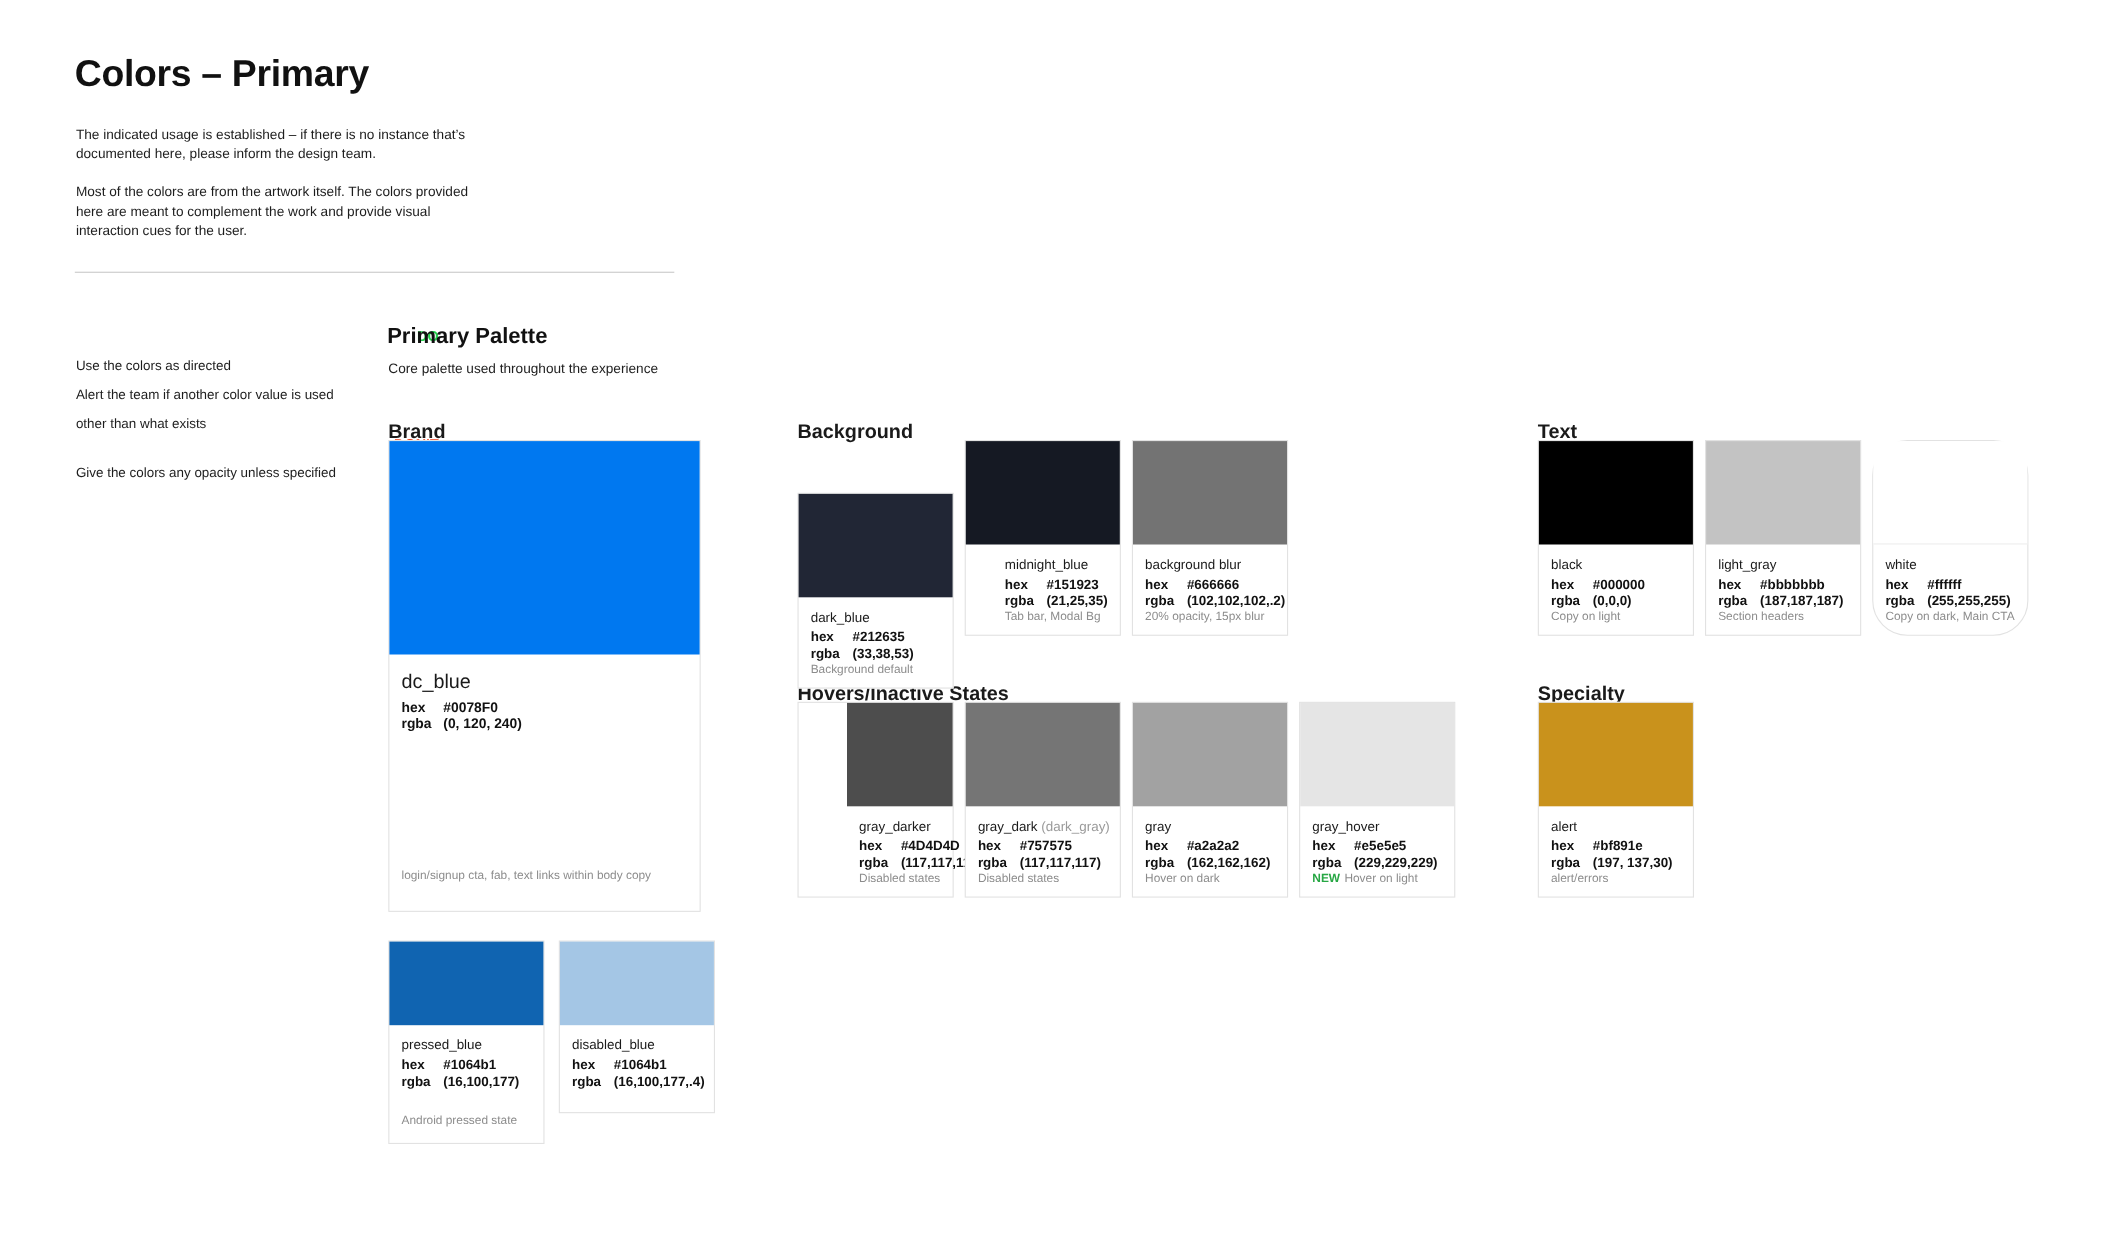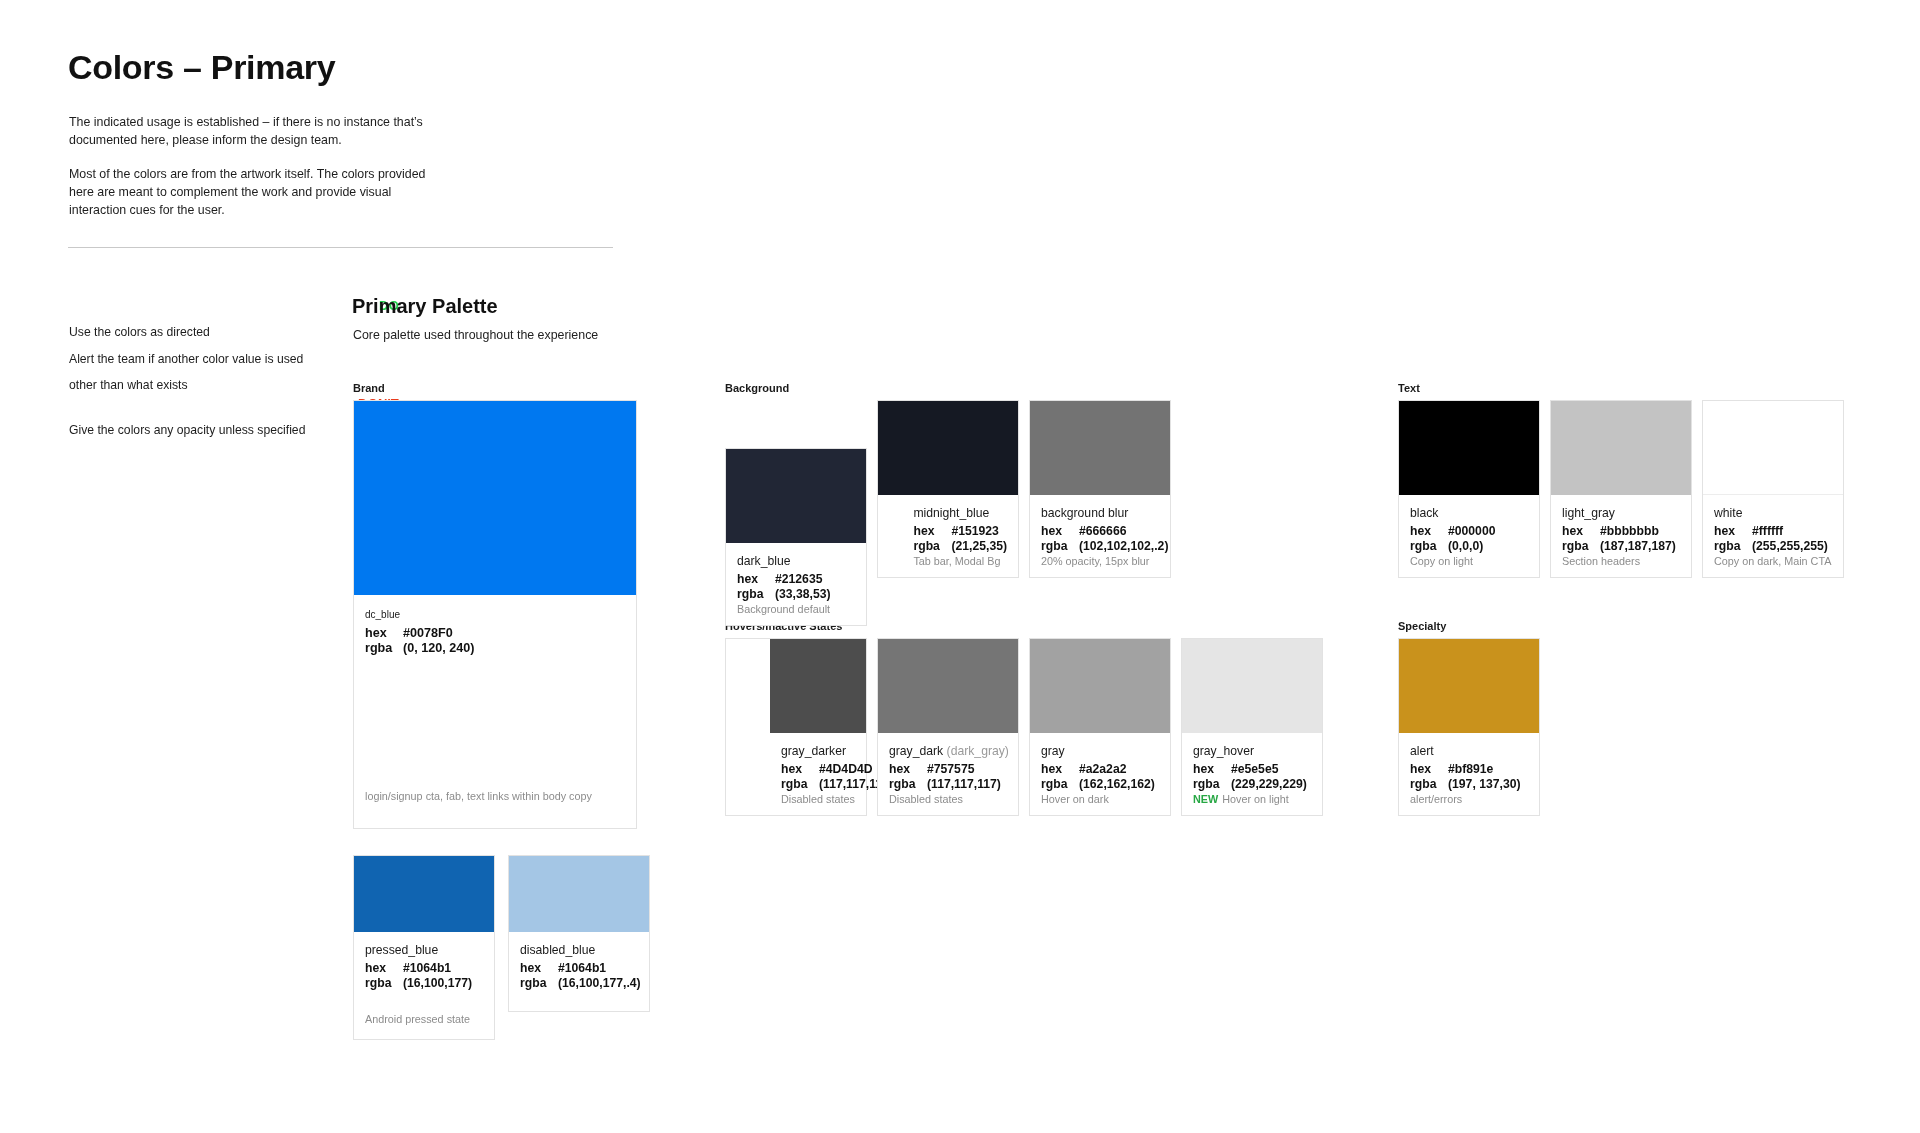--- a/index.html
+++ b/index.html
@@ -82,21 +82,21 @@
   .palette-sub {
     position: absolute;
     left: 353px;
     top: 328px;
     font-size: 12.4px;
     color: #222222;
   }
 
   .group-label {
     position: absolute;
-    font-size: 11px;
+    font-size: 18px;
     font-weight: 700;
     color: #1a1a1a;
   }
 
   
   .card {
     position: absolute;
     background: #ffffff;
     border: 1px solid #e2e2e2;
     box-sizing: border-box;
@@ -140,21 +140,21 @@
   }
   .meta .usage.spaced { padding-bottom: 14px; }
   .badge-new {
     color: #27a744;
     font-weight: 700;
     margin-right: 4px;
   }
 
   
   .card.brand .meta { padding-top: 14px; }
-  .card.brand .meta .name { font-size: 10px; margin-bottom: 6px; }
+  .card.brand .meta .name { font-size: 18px; margin-bottom: 6px; }
   .card.brand .meta .row { font-size: 12.6px; }
   .card.brand .meta .usage { padding-bottom: 26px; }
 </style>
 </head>
 <body>
 
 <div class="page-title">Colors – Primary</div>
 
 <div class="intro">
   <p>The indicated usage is established – if there is no instance that’s documented here, please inform the design team.</p>
@@ -373,21 +373,21 @@
       <span>#bbbbbbb</span>
     </div>
     <div class="row">
       <span class="k">rgba</span>
       <span>(187,187,187)</span>
     </div>
     <div class="usage">Section headers</div>
   </div>
 </div>
 
-<div class="card" style="left:1702px; top:400px; width:142px; height:178px;">
+<div class="card" style="left:1702px; top:400px; width:142px; height:178px;border-radius:32px;">
   <div class="chip" style="height:94px; background:#ffffff; border-bottom:1px solid #ededed;"></div>
   <div class="meta">
     <div class="name">white</div>
     <div class="row">
       <span class="k">hex</span>
       <span>#ffffff</span>
     </div>
     <div class="row">
       <span class="k">rgba</span>
       <span>(255,255,255)</span>

